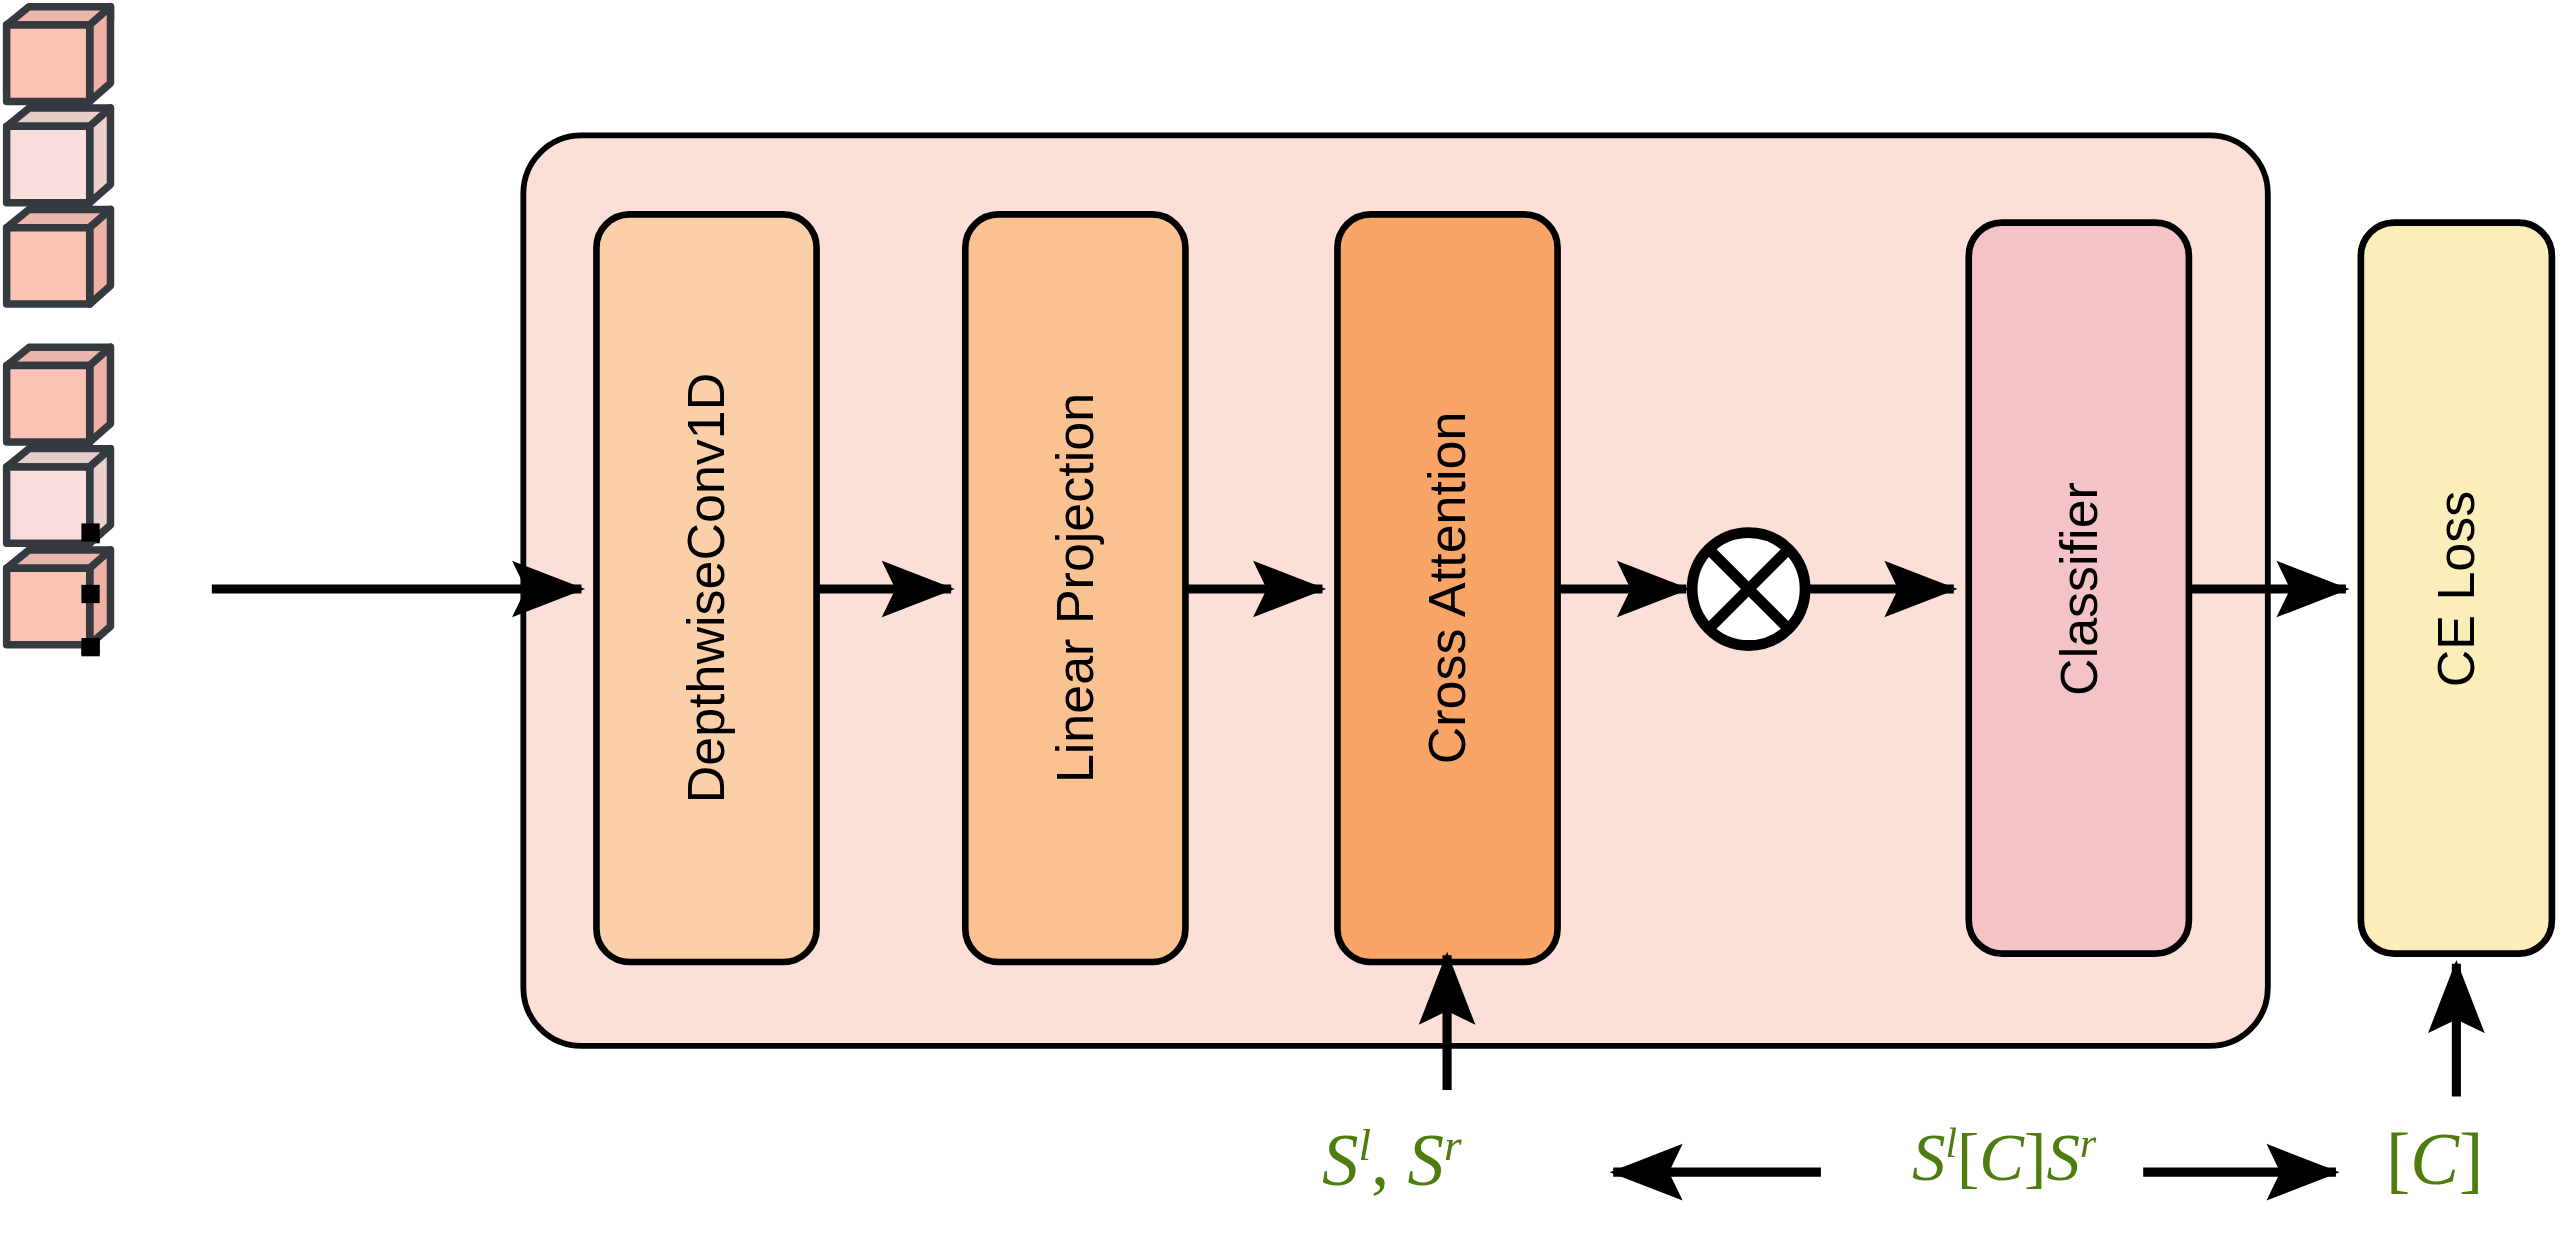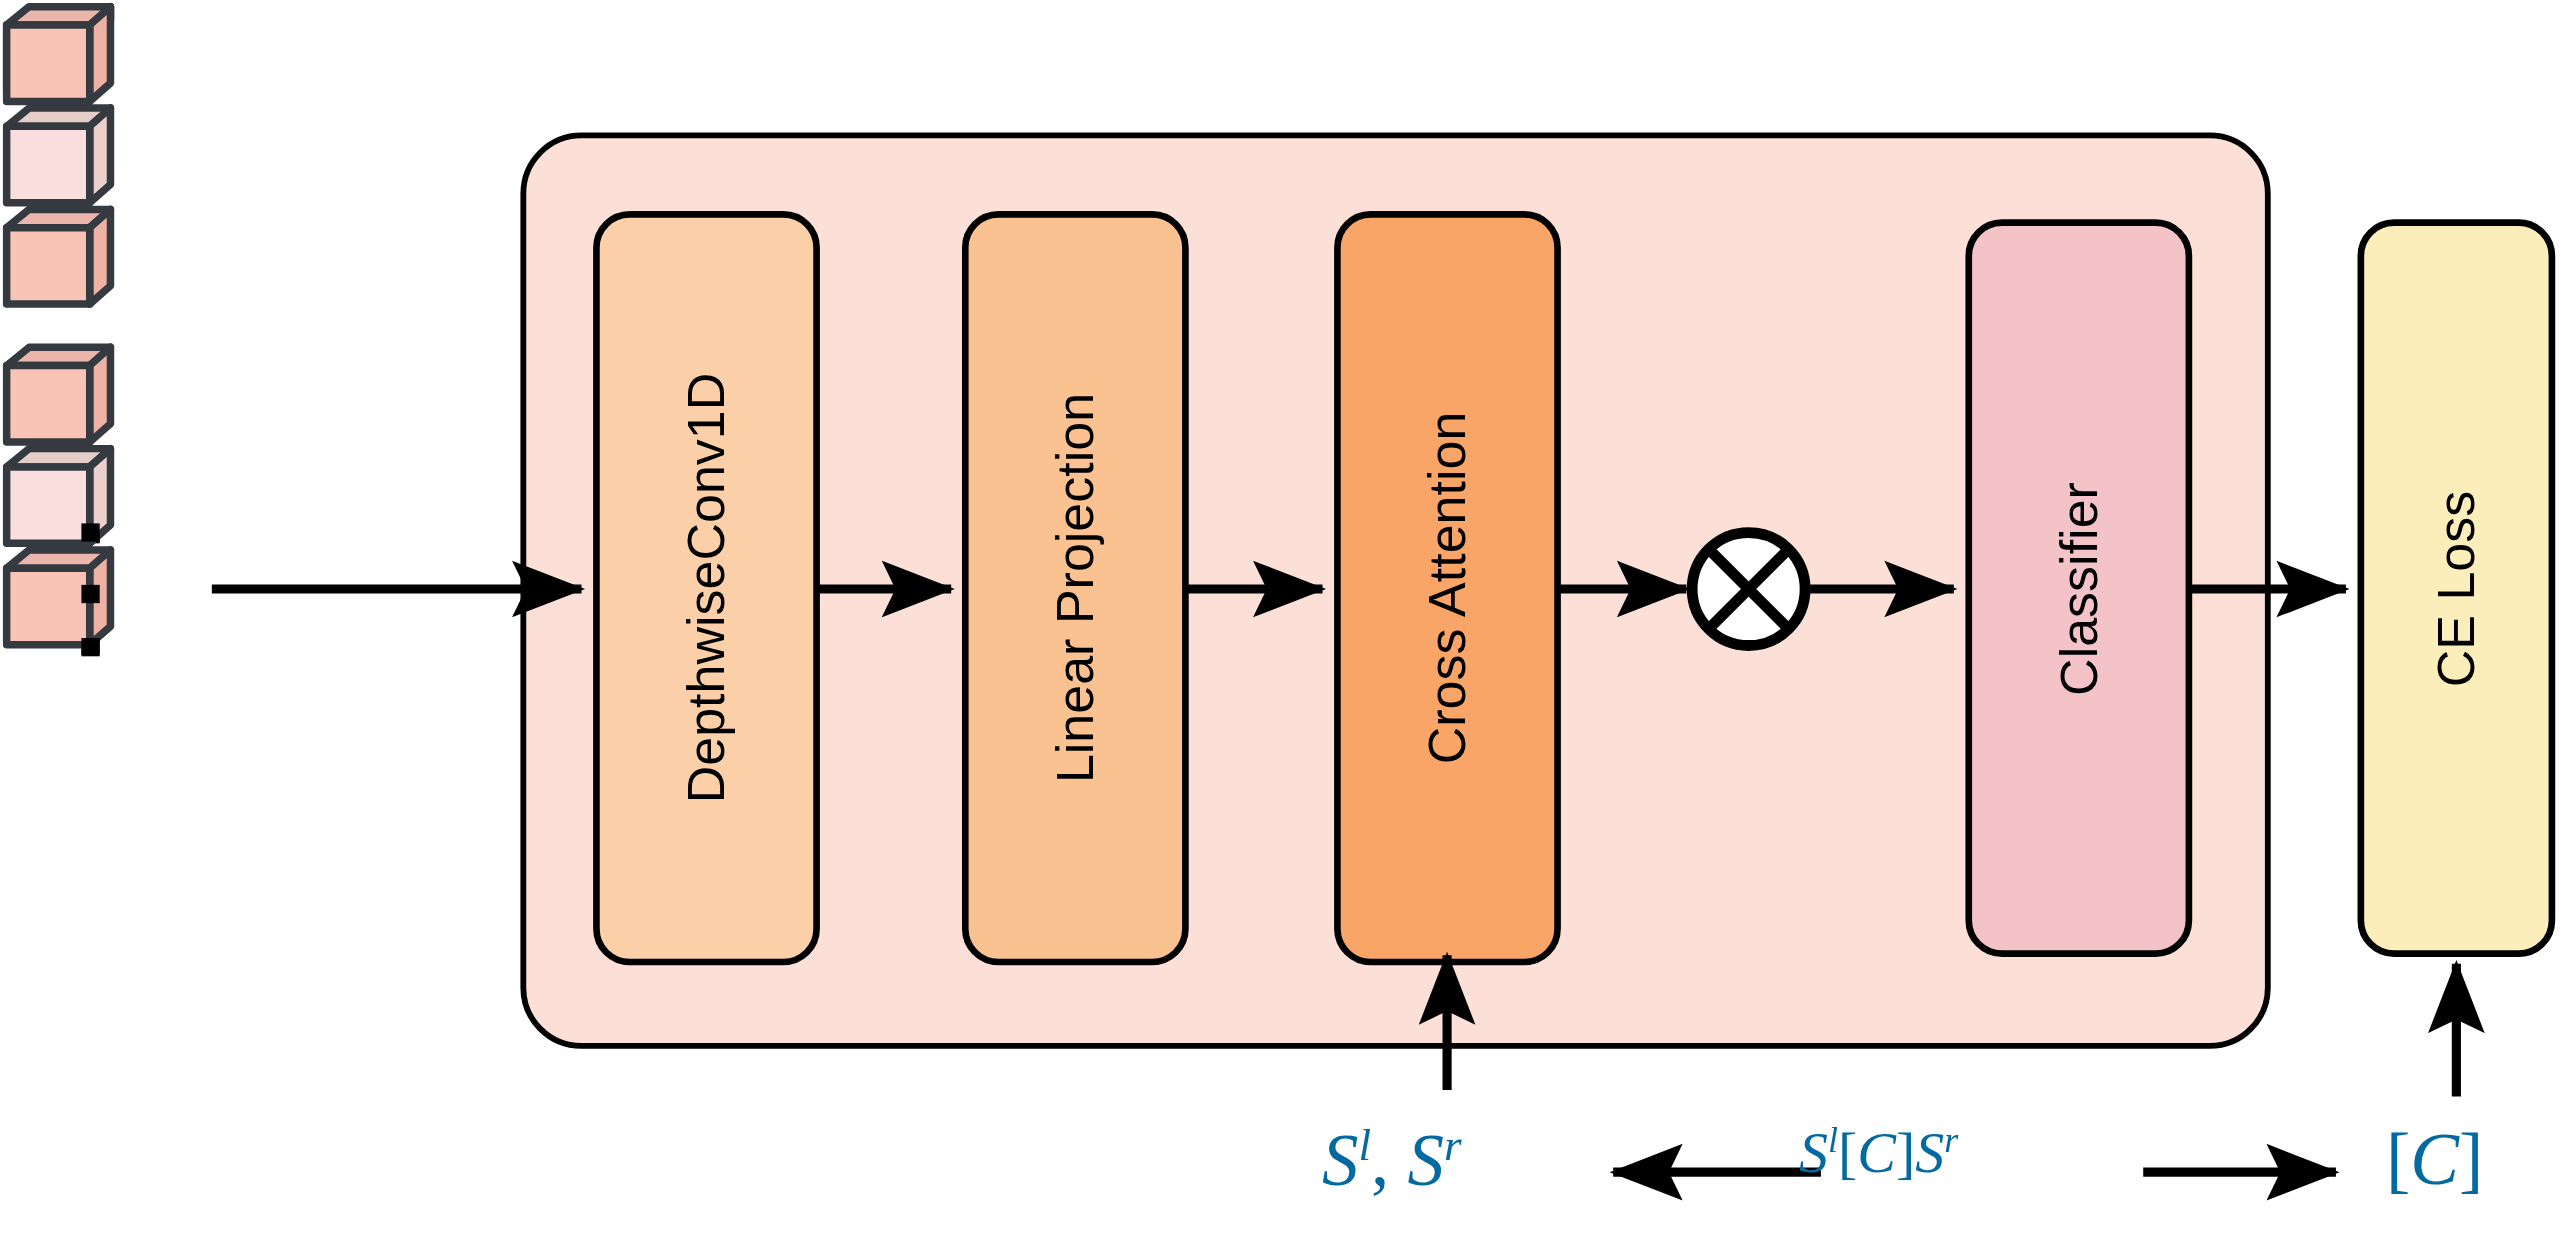--- a/index.html
+++ b/index.html
@@ -38,21 +38,21 @@
     letter-spacing: 0px;
   }
   .vlabel > span {
     transform: rotate(-90deg);
     display: block;
   }
   .mathlabel {
     position: absolute;
     font-family: "Liberation Serif", serif;
     font-style: italic;
-    color: #0369a1;
+    color: #4d7c0f;
     white-space: nowrap;
     line-height: 1;
   }
   .mathlabel .sup {
     font-size: 0.62em;
     vertical-align: super;
     font-style: italic;
   }
   .mathlabel .brk {
     font-style: normal;
@@ -181,21 +181,21 @@
   </div>
 
   <div class="vlabel" style="left:2361px; top:223px; width:191px; height:731px; font-size:52px;">
     <span>CE Loss</span>
   </div>
 
   <div class="mathlabel" style="left:1322px; top:1123px; font-size:73px;">
     <span>S</span><span class="sup">l</span><span class="comma">,</span>&nbsp;<span>S</span><span class="sup">r</span>
   </div>
 
-  <div class="mathlabel" style="left:1799px; top:1123px; font-size:58px;">
+  <div class="mathlabel" style="left:1912px; top:1123px; font-size:67px;">
     <span>S</span><span class="sup">l</span><span class="brk">[</span><span>C</span><span class="brk">]</span><span>S</span><span class="sup">r</span>
   </div>
 
   <div class="mathlabel" style="left:2386px; top:1123px; font-size:73px;">
     <span class="brk">[</span><span>C</span><span class="brk">]</span>
   </div>
 
 </div>
 
 

